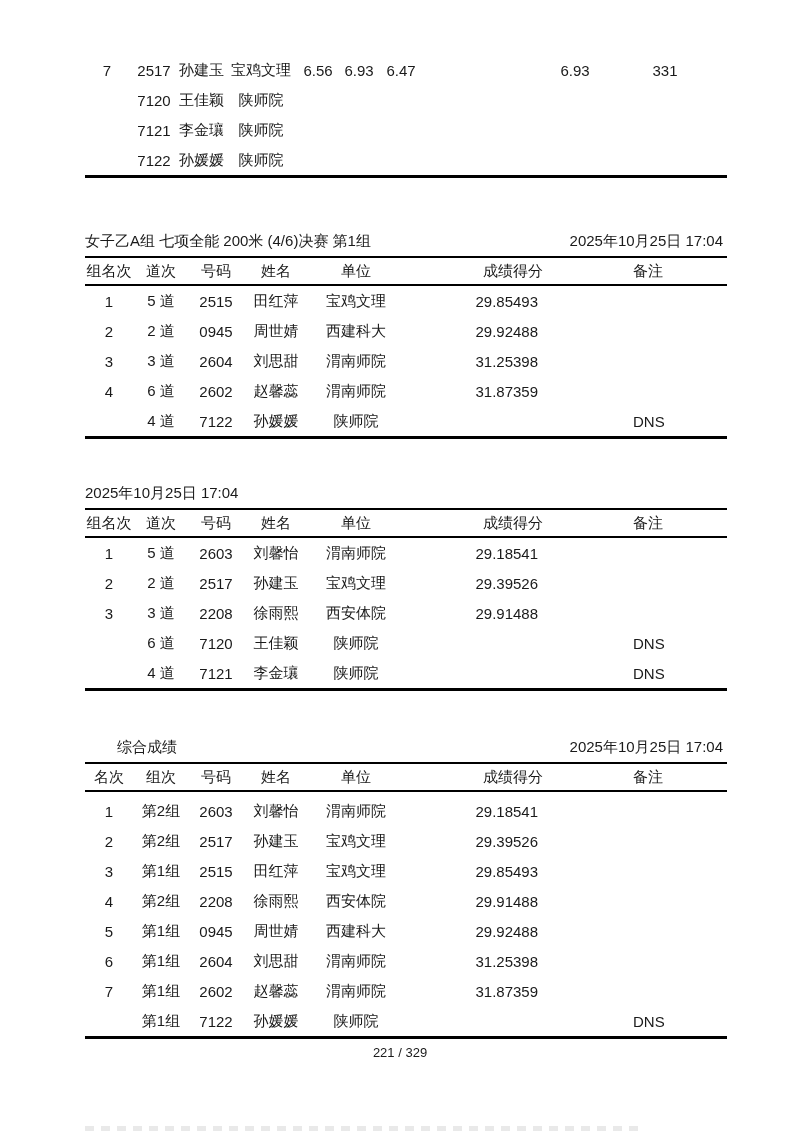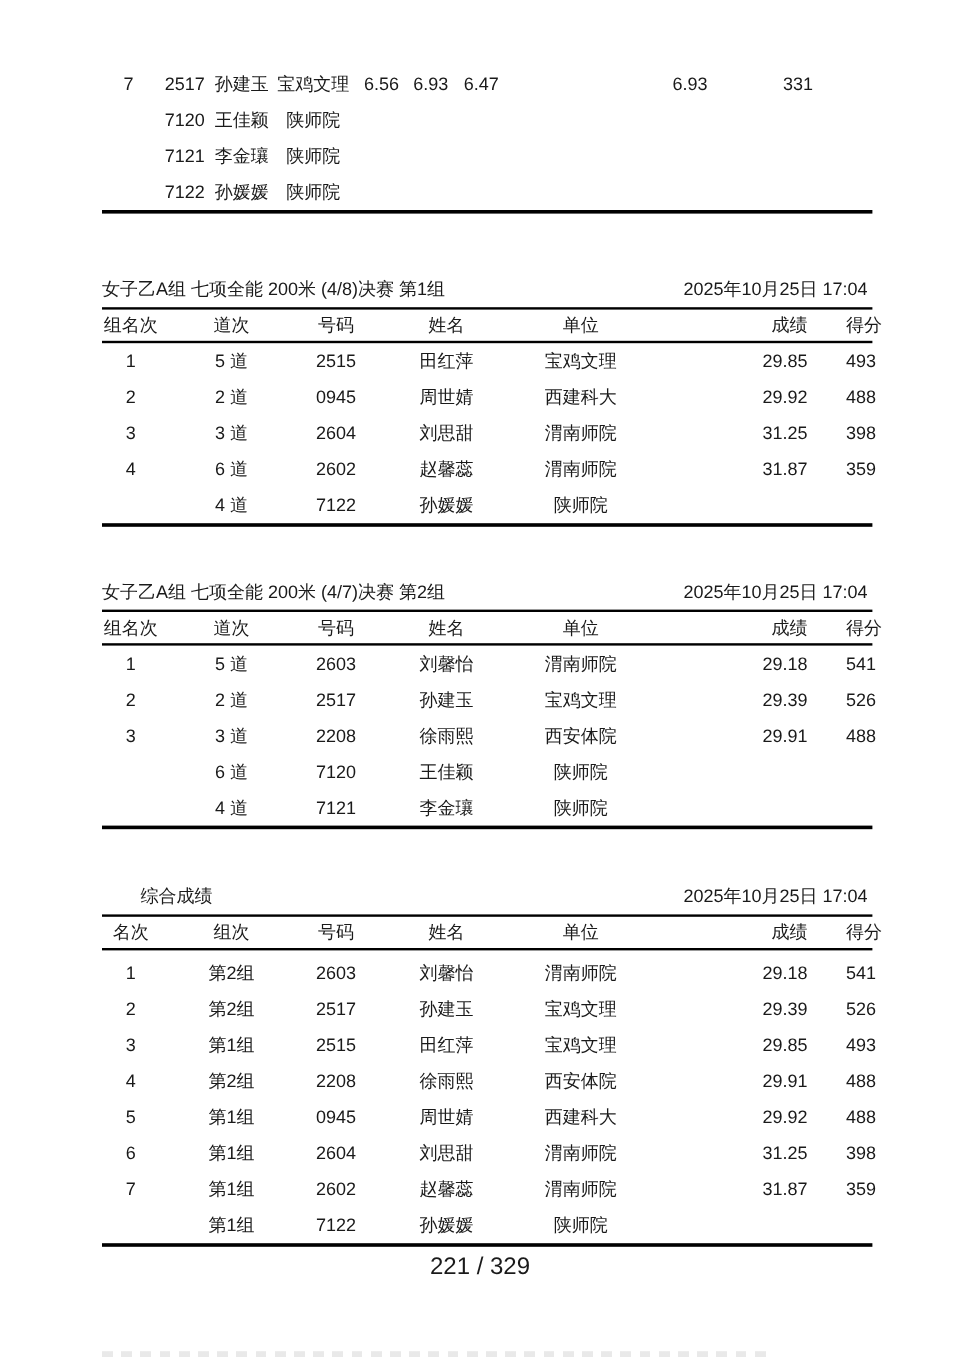--- a/index.html
+++ b/index.html
@@ -18,37 +18,37 @@
     height:30px;display:flex;justify-content:space-between;align-items:center;
     padding-right:4px;box-sizing:border-box;
   }
   .title-left{display:flex;align-items:center;}
   .subtitle{margin-left:32px;}
   .rule{border-top:2px solid #000;height:0;}
   .thick-rule{border-top:3px solid #000;height:0;}
   .hdr-row,.data-row{display:grid;align-items:center;}
   .hdr-row{height:26px;}
   .data-row{height:30px;}
-  .main-grid{grid-template-columns:48px 56px 54px 66px 94px 110px 120px 94px;gap:32px;}
+  .main-grid{grid-template-columns:48px 56px 54px 66px 94px 110px 120px 94px;}
   .top-grid{grid-template-columns:44px 50px 45px 74px 40px 42px 42px 83px 140px 40px 42px;}
   .cell{text-align:center;white-space:nowrap;overflow:visible;}
   .cell.al-l{text-align:right;padding-left:27px;}
   .cell.al-r{text-align:left;}
   .cell.pad-r{padding-right:18px;box-sizing:border-box;}
   
   #top-table{top:55px;border-bottom:3px solid #000;}
   
   #table-0{top:226px;}
   #table-1{top:478px;}
   #table-2{top:732px;}
   #table-2 .rows{padding-top:4px;}
   
   #page-number{
     position:absolute;top:1045px;left:0;width:800px;height:20px;
-    text-align:center;font-size:20px;
+    text-align:center;font-size:13px;
   }
   
   #next-page-peek{
     position:absolute;left:85px;bottom:0;width:555px;height:5px;
     background:repeating-linear-gradient(90deg,
       rgba(40,40,40,0.10) 0 9px, rgba(255,255,255,0) 9px 16px);
   }
 </style>
 </head>
 <body>
@@ -107,21 +107,21 @@
         <div class="cell"></div>
         <div class="cell"></div>
         <div class="cell"></div>
         <div class="cell"></div>
       </div>
     </div>
 
   <div id="table-0" class="content result-table">
     <div class="title-bar">
       <div class="title-left">
-        <span>女子乙A组 七项全能 200米 (4/8)决赛 第1组</span>
+        <span>女子乙A组 七项全能 200米 (4/6)决赛 第1组</span>
         <span class="subtitle"></span>
       </div>
       <span>2025年10月25日 17:04</span>
     </div>
     <div class="rule"></div>
     <div class="hdr-row main-grid hdr">
         <div class="cell">组名次</div>
         <div class="cell">道次</div>
         <div class="cell">号码</div>
         <div class="cell">姓名</div>
@@ -181,24 +181,20 @@
           <div class="cell al-l"></div>
           <div class="cell al-r"></div>
           <div class="cell al-r pad-r">DNS</div>
         </div>
       </div>
     <div class="thick-rule"></div>
   </div>
 
   <div id="table-1" class="content result-table">
     <div class="title-bar">
-      <div class="title-left">
-        <span>女子乙A组 七项全能 200米 (4/7)决赛 第2组</span>
-        <span class="subtitle"></span>
-      </div>
       <span>2025年10月25日 17:04</span>
     </div>
     <div class="rule"></div>
     <div class="hdr-row main-grid hdr">
         <div class="cell">组名次</div>
         <div class="cell">道次</div>
         <div class="cell">号码</div>
         <div class="cell">姓名</div>
         <div class="cell">单位</div>
         <div class="cell al-l">成绩</div>

